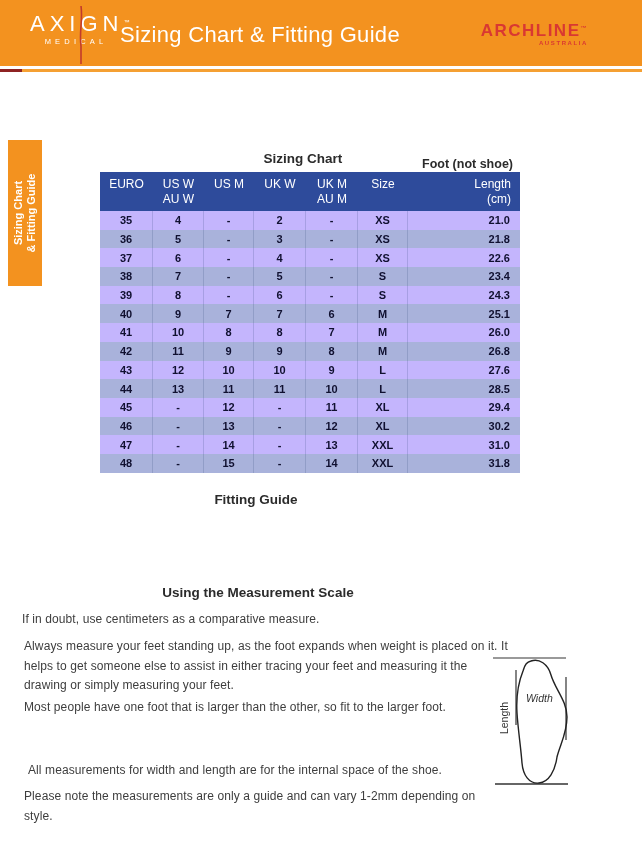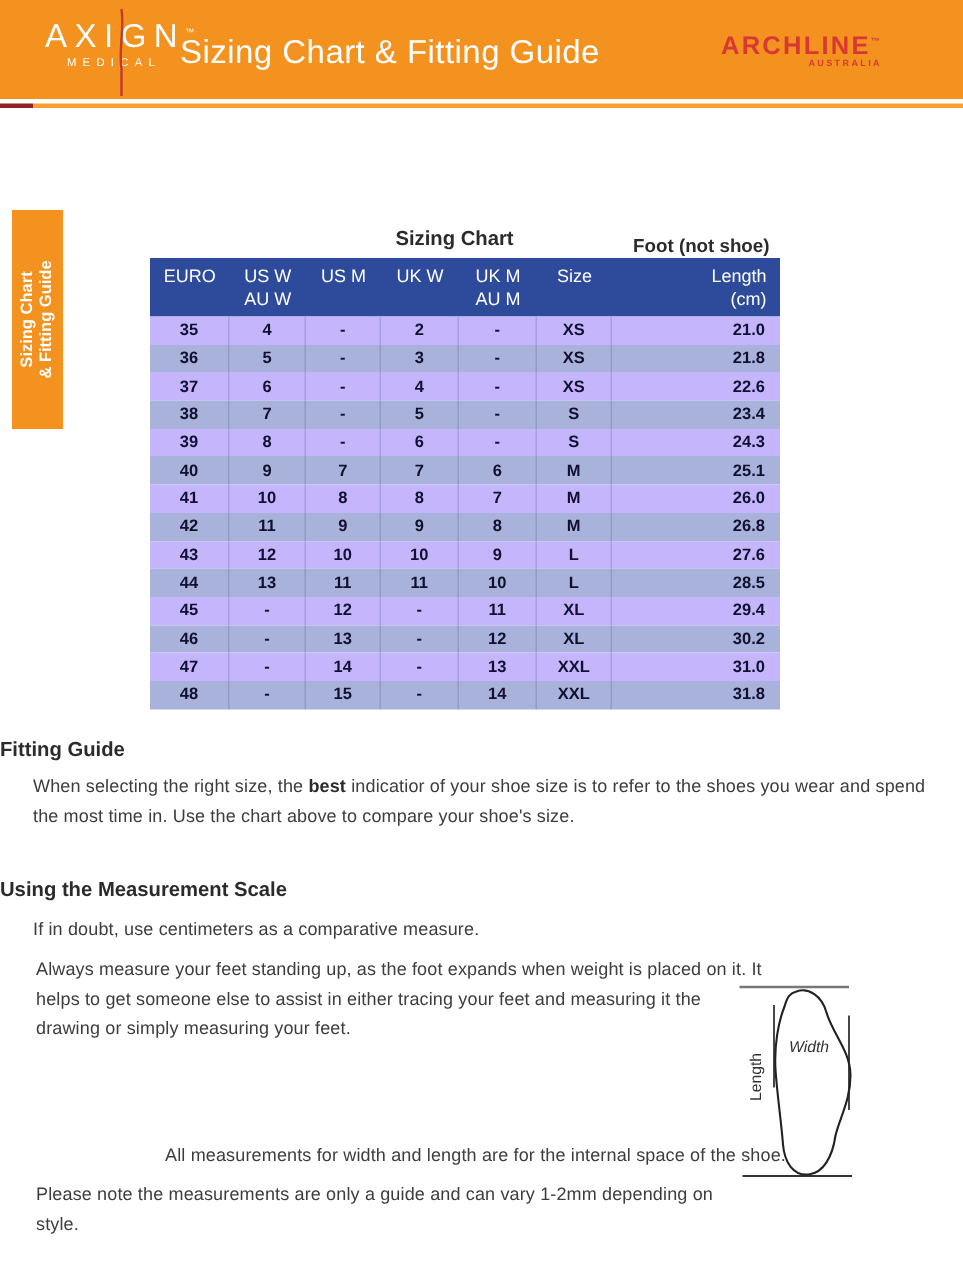--- a/index.html
+++ b/index.html
@@ -51,30 +51,30 @@
     display:grid; grid-template-columns:53px 51px 50px 52px 52px 50px 112px;
     height:18.7px; font-size:11px; font-weight:700; color:#101030;
   }
   .row-dark  { background:#c4b5fd; }
   .row-light { background:#A9B2DB; }
   .tcell { display:flex; align-items:center; justify-content:center; box-sizing:border-box; }
   .tcell.sep { border-right:1px solid rgba(40,60,110,0.18); }
   .tcell.col6 { justify-content:flex-end; padding-right:10px; }
 
   
-  .h-center { position:absolute; text-align:left; font-weight:700; font-size:13.5px; color:#2b2b2b; }
+  .h-center { position:absolute; text-align:center; font-weight:700; font-size:13.5px; color:#2b2b2b; }
   .h-fitting { top:492px; left:0; width:512px; }
   .h-measure { top:585px; left:0; width:516px; }
   .para { position:absolute; font-size:12px; color:#3d3d3d; line-height:19.5px; letter-spacing:0.1px; }
   .p1 { top:515px; left:22px; width:598px; }
   .p2 { top:560px; left:22px; width:600px; }
   .p3 { top:610px; left:22px; width:600px; }
   .p4 { top:637px; left:24px; width:484px; }
   .p5 { top:698px; left:24px; width:600px; }
-  .p6 { top:761px; left:17px; width:600px;text-align:center; }
+  .p6 { top:761px; left:28px; width:600px; }
   .p7 { top:787px; left:24px; width:472px; }
   .bold { font-weight:700; color:#2b2b2b; }
 
   
   .diagram { position:absolute; left:485px; top:645px; width:160px; height:150px; }
   .diagram svg { position:absolute; left:0; top:0; }
   .width-label { position:absolute; left:41px; top:47px; font-size:10.5px; color:#333;font-style:italic; }
   .length-label {
     position:absolute; left:-1px; top:67px; width:40px; text-align:center;
     font-size:10.5px; color:#333; transform:rotate(-90deg);
@@ -267,25 +267,25 @@
           <div class="tcell col2 sep">15</div>
           <div class="tcell col3 sep">-</div>
           <div class="tcell col4 sep">14</div>
           <div class="tcell col5 sep">XXL</div>
           <div class="tcell col6">31.8</div>
         </div>
       </div>
   </div>
 
   <div class="h-center h-fitting">Fitting Guide</div>
-  <div class="para p1"><span>When selecting the right size, the </span><span class="bold">best</span><span> indicatior of your shoe size is to refer to the shoes you wear and spend the most time in. Use the chart above to compare your shoe's size.</span></div>
 
   <div class="h-center h-measure">Using the Measurement Scale</div>
   <div class="para p4">Always measure your feet standing up, as the foot expands when weight is placed on it. It helps to get someone else to assist in either tracing your feet and measuring it the drawing or simply measuring your feet.</div>
   <div class="para p3">If in doubt, use centimeters as a comparative measure.</div>
+  <div class="para p5">Most people have one foot that is larger than the other, so fit to the larger foot.</div>
   <div class="para p6">All measurements for width and length are for the internal space of the shoe.</div>
   <div class="para p7">Please note the measurements are only a guide and can vary 1-2mm depending on style.</div>
 
   <div class="diagram">
     <svg width="160" height="150" viewBox="0 0 160 150">
       <line x1="8" y1="13" x2="81" y2="13" stroke="#777" stroke-width="1.6"></line>
       <line x1="10" y1="139" x2="83" y2="139" stroke="#333" stroke-width="1.3"></line>
       <line x1="31" y1="25" x2="31" y2="80" stroke="#333" stroke-width="1.2"></line>
       <line x1="81" y1="32" x2="81" y2="95" stroke="#333" stroke-width="1.2"></line>
       <path d="M46 16 C54 13,63 19,66 30 C70 44,82 56,82 72 C82 88,75 100,72 112 C70 126,64 137,54 138 C44 139,38 130,37 118 C36 104,33 84,32 68 C31 52,34 36,38 26 C40 19,42 17,46 16 Z" fill="none" stroke="#222" stroke-width="1.4"></path>

